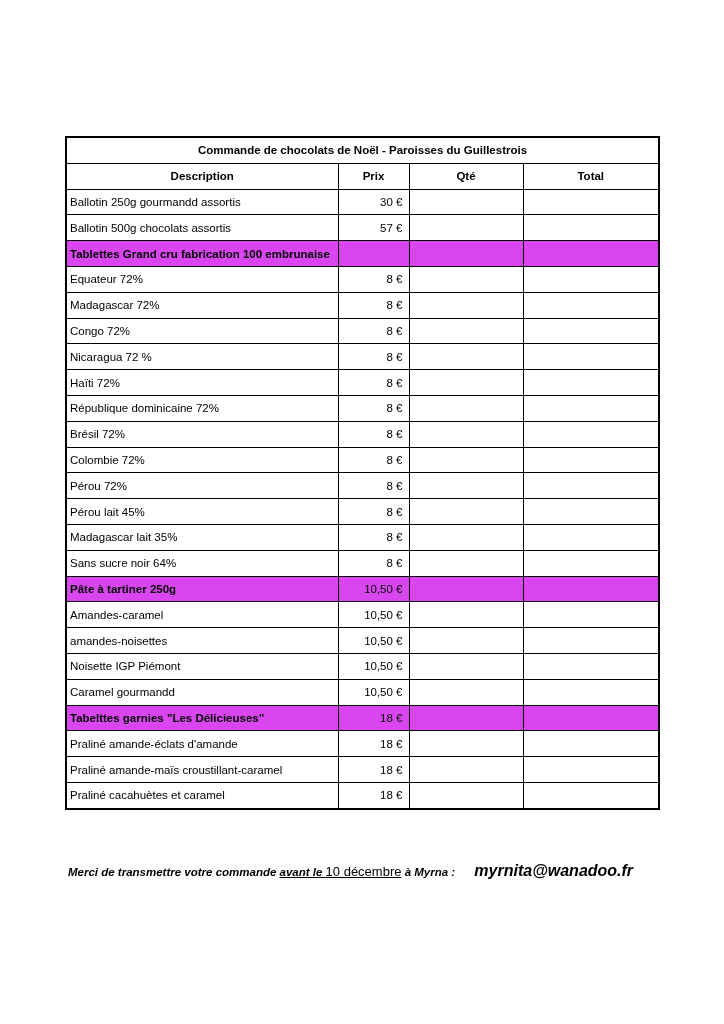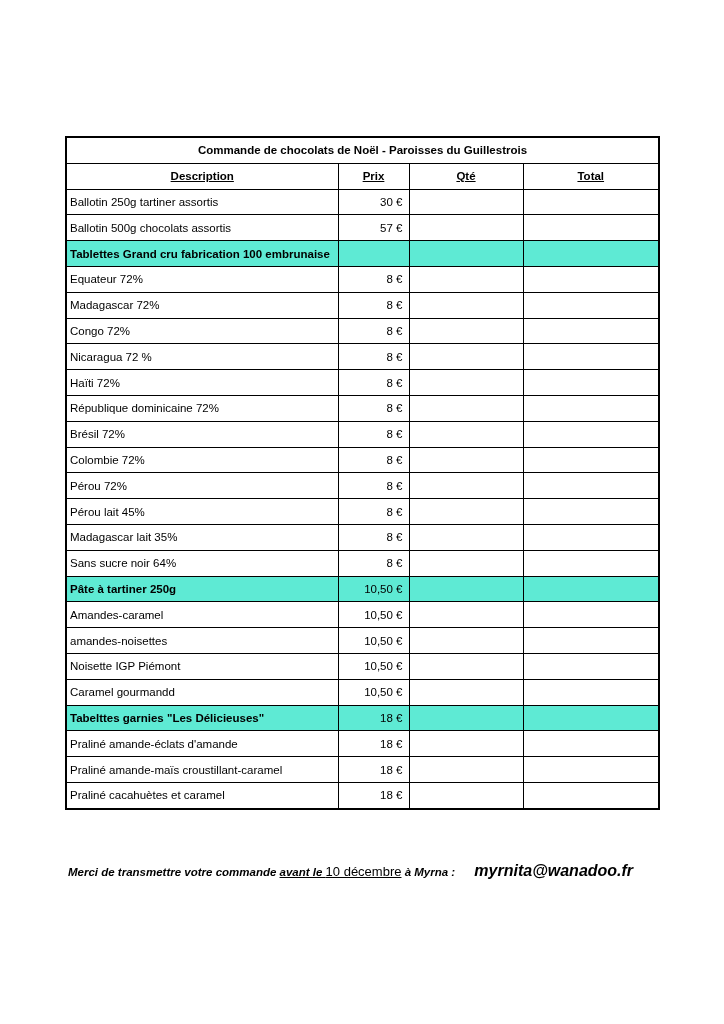--- a/index.html
+++ b/index.html
@@ -2,24 +2,24 @@
 <html><head>
 <meta charset="utf-8">
 <style>
   html, body { margin:0; padding:0; background:#ffffff; }
   body { width:724px; height:1024px; position:relative; overflow:hidden;
          font-family:"Liberation Sans", sans-serif; color:#000; }
   .order-table { position:absolute; left:65px; top:136px; width:593px;
                  border-collapse:collapse; border:2px solid #000; table-layout:fixed;padding-left:48px; }
   .order-table td, .order-table th { border:1px solid #000; height:24.8px; padding:0 3px;
        font-size:11.5px; line-height:24px; white-space:nowrap; overflow:hidden; }
-  .order-table th { font-weight:bold; text-align:center;text-decoration:underline; }
+  .order-table th { font-weight:bold; text-align:center; }
   .title-cell { text-align:center; font-weight:bold; }
   .price { text-align:right; padding-right:6px !important;margin-left:28px; }
-  tr.category td { background:#5eead4; font-weight:bold; }
+  tr.category td { background:#d946ef; font-weight:bold; }
   tr.category td.price { font-weight:normal; }
   .footer { position:absolute; left:68px; top:862px; width:600px; font-size:11.5px;
             font-style:italic; font-weight:bold; white-space:nowrap; }
   .footer .u { text-decoration:underline;margin-top:48px; }
   .footer .date { font-size:13px; font-style:normal; font-weight:normal; text-decoration:underline; }
   .footer .email { font-size:16px; font-style:italic; font-weight:bold; margin-left:16px; }
 </style>
 </head>
 <body>
 
@@ -36,21 +36,21 @@
     </tr>
     <tr>
       <th>Description</th>
       <th>Prix</th>
       <th>Qté</th>
       <th>Total</th>
     </tr>
   </thead>
   <tbody id="rows">
       <tr class="item">
-        <td>Ballotin 250g tartiner assortis</td>
+        <td>Ballotin 250g gourmandd assortis</td>
         <td class="price">30 €</td>
         <td></td>
         <td></td>
       </tr>
       <tr class="item">
         <td>Ballotin 500g chocolats assortis</td>
         <td class="price">57 €</td>
         <td></td>
         <td></td>
       </tr>

